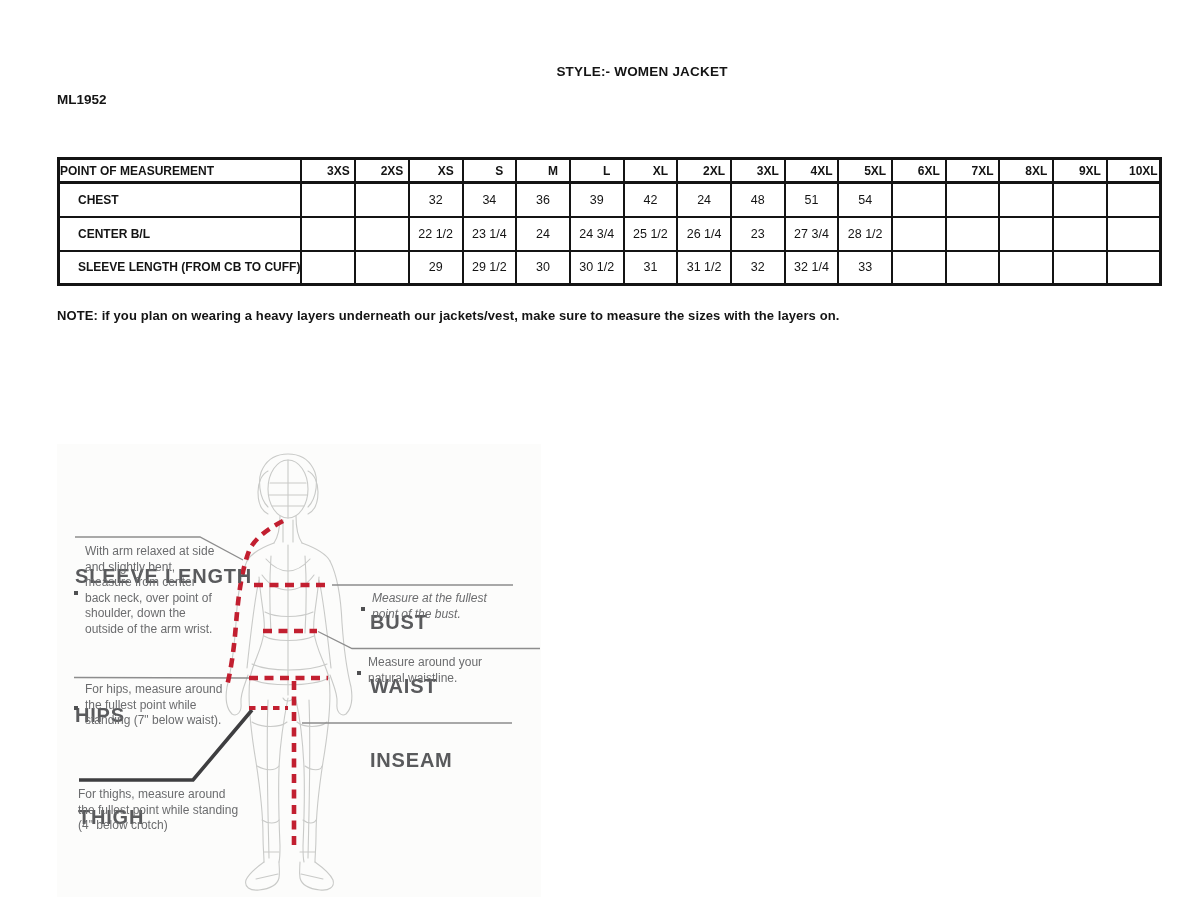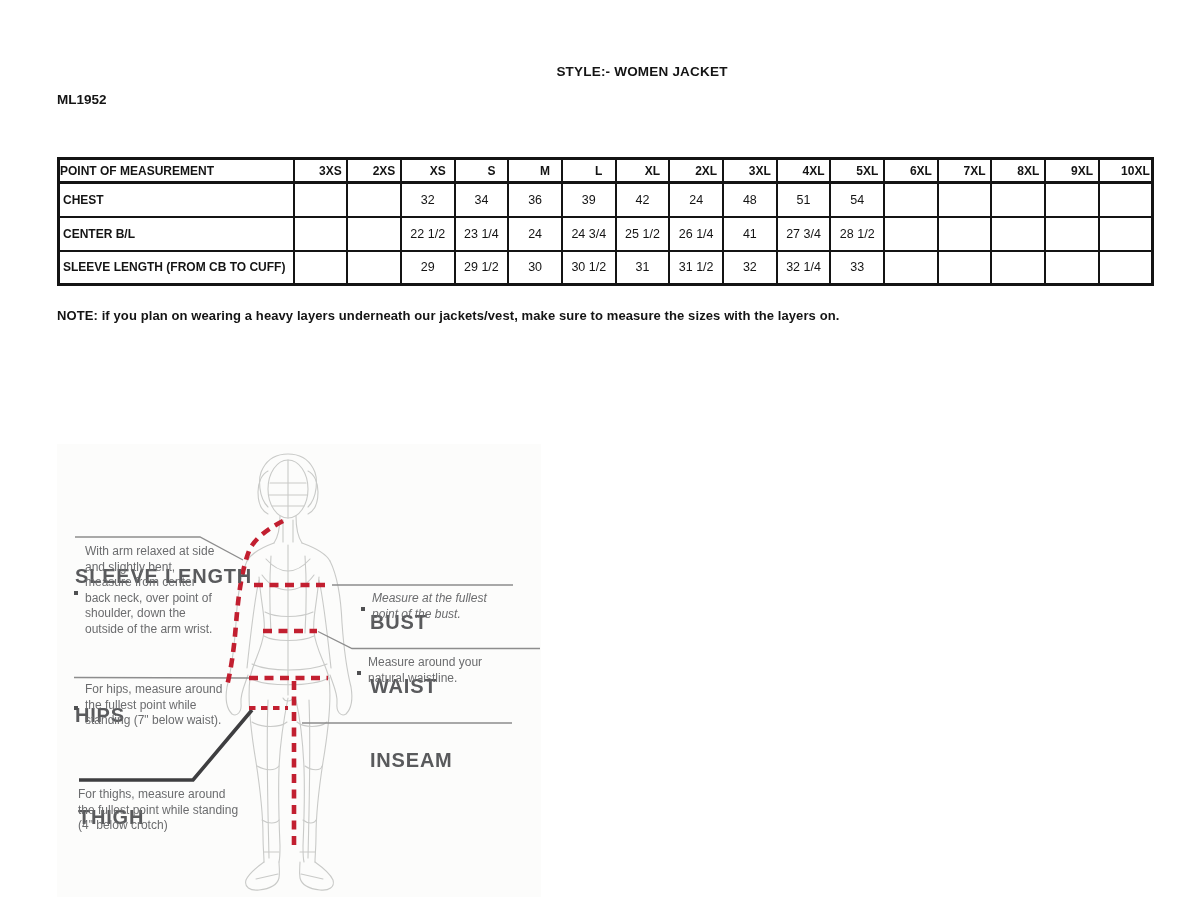--- a/index.html
+++ b/index.html
@@ -20,21 +20,21 @@
   .size-table{
     position:absolute;left:57px;top:157px;
     border-collapse:collapse;table-layout:fixed;
     border:3px solid #141414;
   }
   .size-table th,.size-table td{border:2px solid #141414;padding:0;overflow:hidden;white-space:nowrap;}
   .size-table thead tr{height:24px;}
   .size-table thead th{font-size:12px;font-weight:700;border-bottom:3px solid #141414;padding-left:20px;}
   .size-table thead th.label-col{text-align:left;padding-left:0;}
   .size-table tbody tr{height:34px;}
-  .size-table tbody th{font-size:12px;font-weight:700;text-align:left;padding-left:3px;}
+  .size-table tbody th{font-size:12px;font-weight:700;text-align:left;padding-left:18px;}
   .size-table tbody td{font-size:12.5px;font-weight:400;text-align:center;}
   
   .note{
     position:absolute;left:57px;top:308px;font-size:13px;font-weight:700;letter-spacing:0.1px;
   }
   
   .diagram{
     position:absolute;left:57px;top:444px;width:484px;height:453px;
     background:#fcfcfb;
   }
@@ -124,21 +124,21 @@
         <tr>
           <th>CENTER B/L</th>
           <td></td>
           <td></td>
           <td>22 1/2</td>
           <td>23 1/4</td>
           <td>24</td>
           <td>24 3/4</td>
           <td>25 1/2</td>
           <td>26 1/4</td>
-          <td>41</td>
+          <td>23</td>
           <td>27 3/4</td>
           <td>28 1/2</td>
           <td></td>
           <td></td>
           <td></td>
           <td></td>
           <td></td>
         </tr>
         <tr>
           <th>SLEEVE LENGTH (FROM CB TO CUFF)</th>

